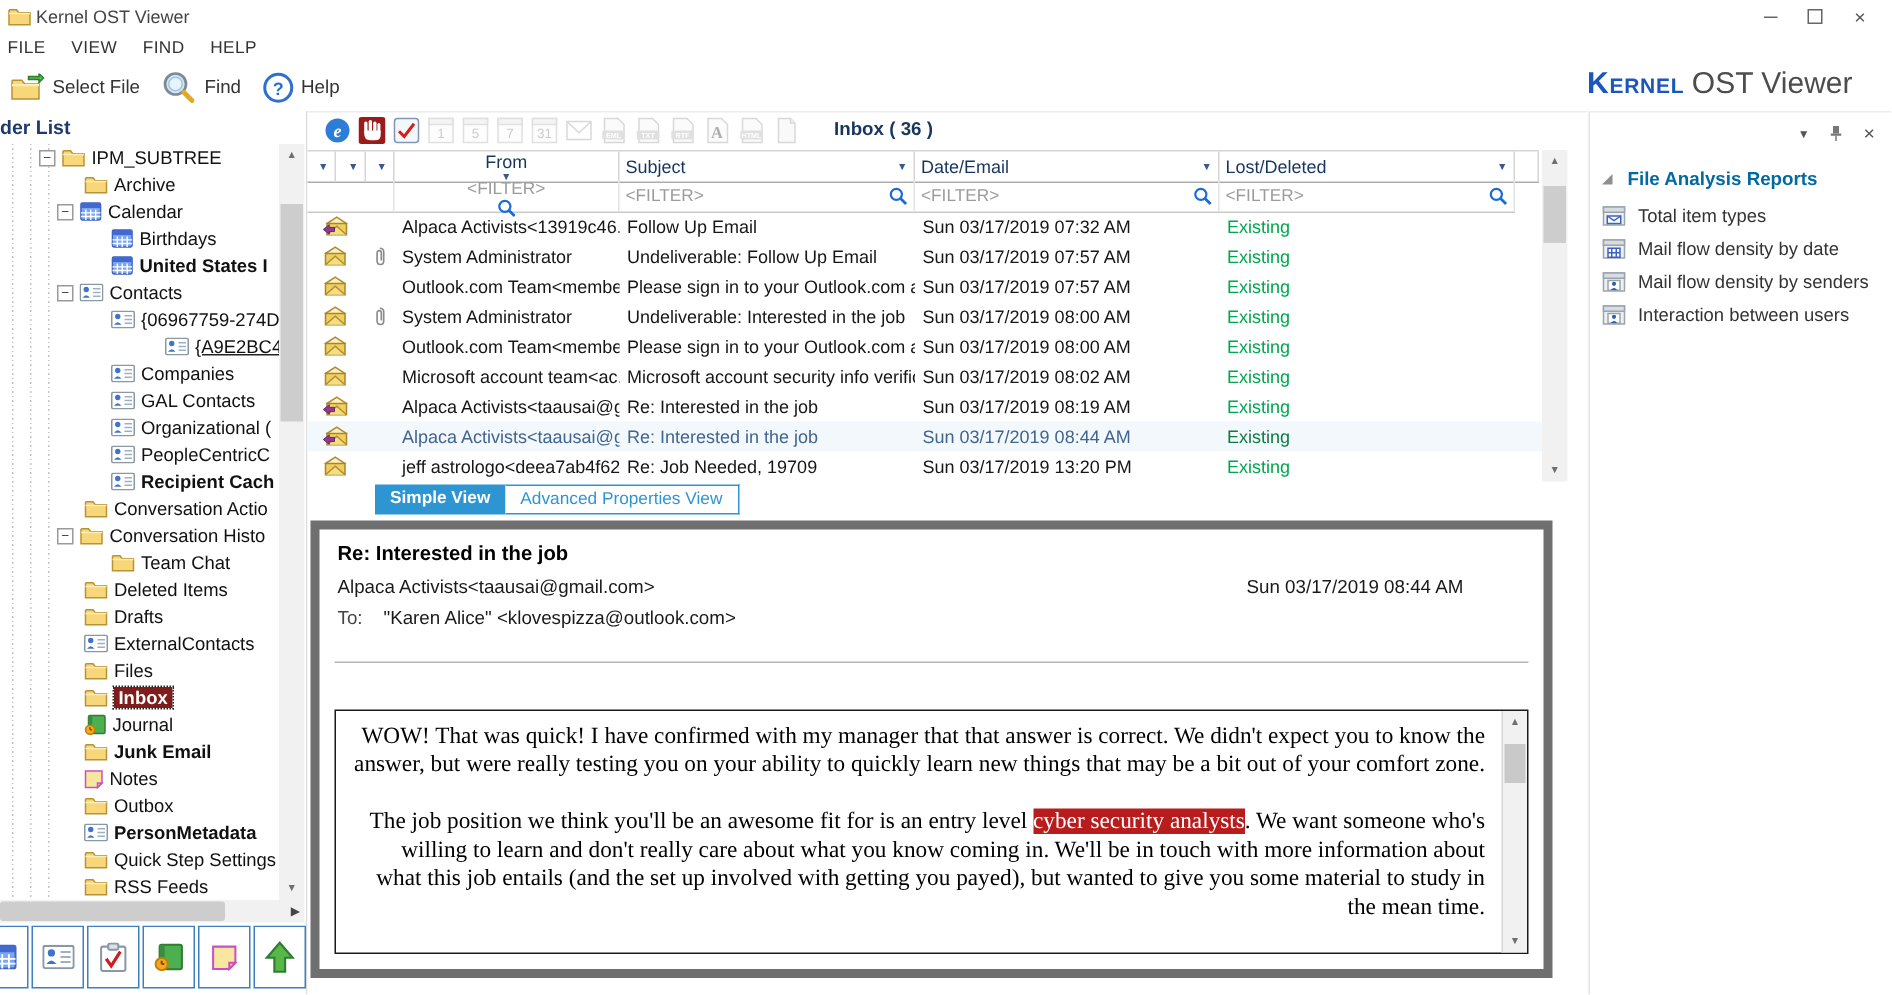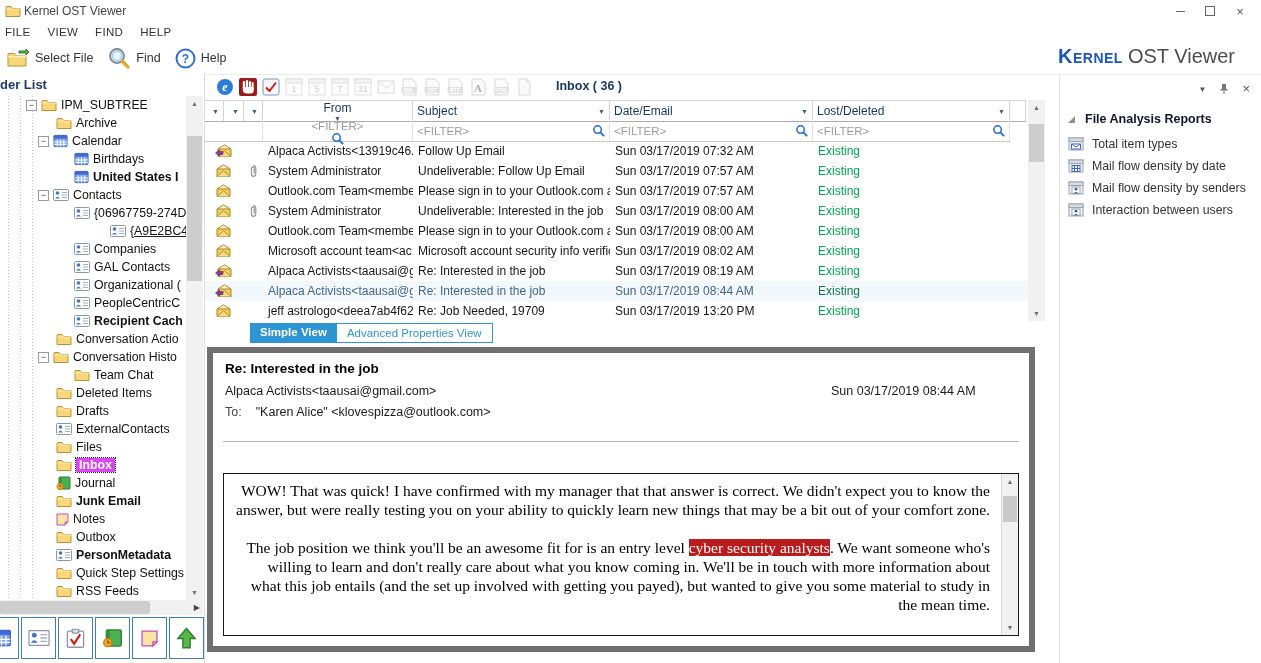--- a/index.html
+++ b/index.html
@@ -30,21 +30,21 @@
   .fl-header{position:absolute;top:3px;left:0;font-weight:bold;font-size:13px;color:#1c3a6e;}
   .tree{position:absolute;top:22px;left:0;width:186px;height:504px;overflow:hidden;}
   .gl{position:absolute;top:0;bottom:0;width:1px;
       background-image:repeating-linear-gradient(to bottom,#c4c4c4 0 1px,transparent 1px 3px);}
   .tree-item{position:relative;height:18px;display:flex;align-items:center;font-size:12.3px;white-space:nowrap;}
   .tree-item .expander{width:9px;height:9px;border:1px solid #9a9a9a;background:#fff;display:inline-flex;
       align-items:center;justify-content:center;font-size:9px;line-height:7px;color:#444;margin-right:4px;flex:0 0 auto;}
   .tree-item .ticon{display:inline-flex;margin-right:4px;flex:0 0 auto;}
   .tree-item .lbl{color:#111;}
   .tree-item.bold .lbl{font-weight:bold;}
-  .tree-item.selected .lbl{background:#d946ef;color:#fff;font-weight:bold;outline:1px dotted #222;padding:0 3px;}
+  .tree-item.selected .lbl{background:#7f1d1d;color:#fff;font-weight:bold;outline:1px dotted #222;padding:0 3px;}
   .tree-vscroll{position:absolute;left:186px;top:22px;width:17px;height:504px;background:#f1f1f1;}
   .tvs-arrow{position:absolute;left:0;width:17px;height:15px;display:flex;align-items:center;justify-content:center;
       font-size:7px;color:#707070;}
   .tvs-thumb{position:absolute;left:1px;width:15px;background:#cdcdcd;}
   .tree-hscroll{position:absolute;left:0;top:526px;width:203px;height:15px;background:#f1f1f1;}
   .ths-thumb{position:absolute;left:0;top:1px;height:13px;width:150px;background:#cdcdcd;border-radius:2px;}
   .ths-arrow{position:absolute;right:3px;top:0;height:15px;display:flex;align-items:center;font-size:8px;color:#444;}
   .fl-toolbar{position:absolute;left:0;top:543px;height:44px;display:flex;overflow:hidden;width:204px;}
   .flt-btn{width:33px;height:40px;border:1px solid #3f7fbf;background:#fff;margin-right:2px;flex:0 0 auto;
       display:flex;align-items:center;justify-content:center;}
@@ -103,21 +103,21 @@
       font-size:7px;color:#707070;}
   .pvs-thumb{position:absolute;left:1px;width:14px;top:22px;height:26px;background:#c9c9c9;}
   
   .right-panel{position:absolute;top:74px;left:1059px;width:202px;height:589px;background:#fff;
       border-left:1px solid #e3e3e3;border-top:1px solid #ececec;}
   .rp-controls{position:absolute;top:8px;right:12px;display:flex;align-items:center;gap:13px;}
   .rp-drop{font-size:8px;color:#555;}
   .rp-close{font-size:13px;color:#555;line-height:10px;}
   .rp-title-row{position:absolute;top:37px;left:8px;display:flex;align-items:center;}
   .rp-tri{width:0;height:0;border-left:7px solid transparent;border-bottom:7px solid #8f8f8f;margin-right:10px;}
-  .rp-title{font-weight:bold;font-size:12.5px;color:#0f172a;}
+  .rp-title{font-weight:bold;font-size:12.5px;color:#0369a1;}
   .rp-items{position:absolute;top:58px;left:8px;right:0;}
   .rp-item{height:22px;display:flex;align-items:center;}
   .rp-item .ric{display:inline-flex;margin-right:8px;}
   .rp-item .rlbl{font-size:12.3px;color:#333;}
   
   svg{display:block;}
 </style>
 </head>
 <body>
 

